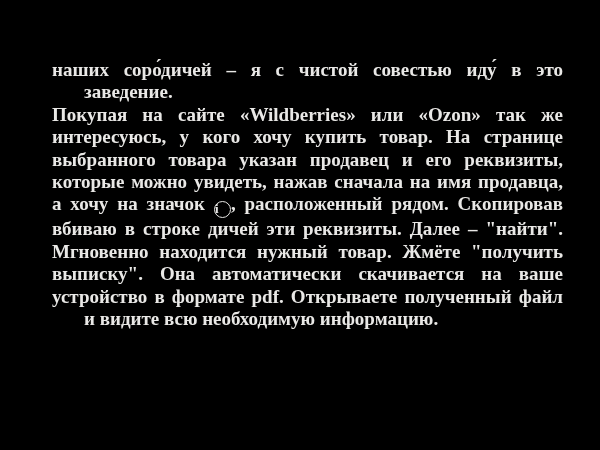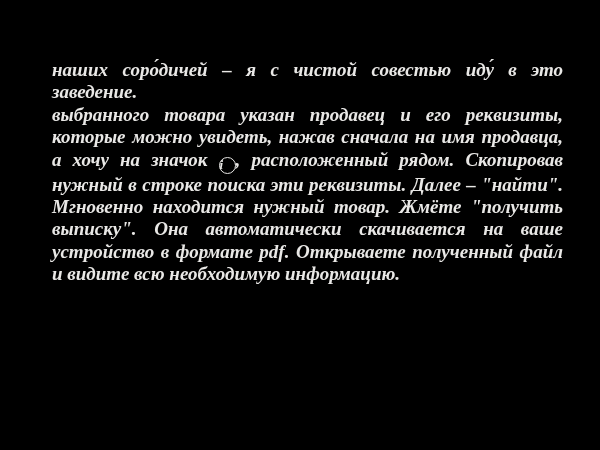--- a/index.html
+++ b/index.html
@@ -25,25 +25,25 @@
     font-weight: 700;
     font-size: 19px;
     line-height: 22.4px;
     color: #e9e8e6;
     letter-spacing: 0px;
   }
   .line {
     text-align: justify;
     text-align-last: justify;
     white-space: normal;
-    font-style: italic;
   }
   .line.pend {
     text-align: right;
     text-align-last: left;
+    margin-left: 32px;
   }
   .info-icon {
     display: inline-block;
     box-sizing: border-box;
     width: 17px;
     height: 17px;
     border: 1.6px solid #e9e8e6;
     border-radius: 50%;
     font-size: 13px;
     line-height: 13.5px;
@@ -53,22 +53,24 @@
     font-family: "Liberation Serif", "DejaVu Serif", serif;
   }
 </style>
 </head>
 <body>
 
 <div class="screen">
   <div class="text-block">
     <div class="line">наших соро́дичей – я с чистой совестью иду́ в это</div>
     <div class="line pend">заведение.</div>
+    <div class="line">Покупая на сайте «Wildberries» или «Ozon» так же</div>
+    <div class="line">интересуюсь, у кого хочу купить товар. На странице</div>
     <div class="line">выбранного товара указан продавец и его реквизиты,</div>
     <div class="line">которые можно увидеть, нажав сначала на имя продавца,</div>
     <div class="line"><span>а хочу на значок </span><span class="info-icon">i</span><span>, расположенный рядом. Скопировав</span></div>
-    <div class="line">нужный в строке поиска эти реквизиты. Далее – "найти".</div>
+    <div class="line">вбиваю в строке дичей эти реквизиты. Далее – "найти".</div>
     <div class="line">Мгновенно находится нужный товар. Жмёте "получить</div>
     <div class="line">выписку". Она автоматически скачивается на ваше</div>
     <div class="line">устройство в формате pdf. Открываете полученный файл</div>
     <div class="line pend">и видите всю необходимую информацию.</div>
   </div>
 </div>
 
 </body></html>

